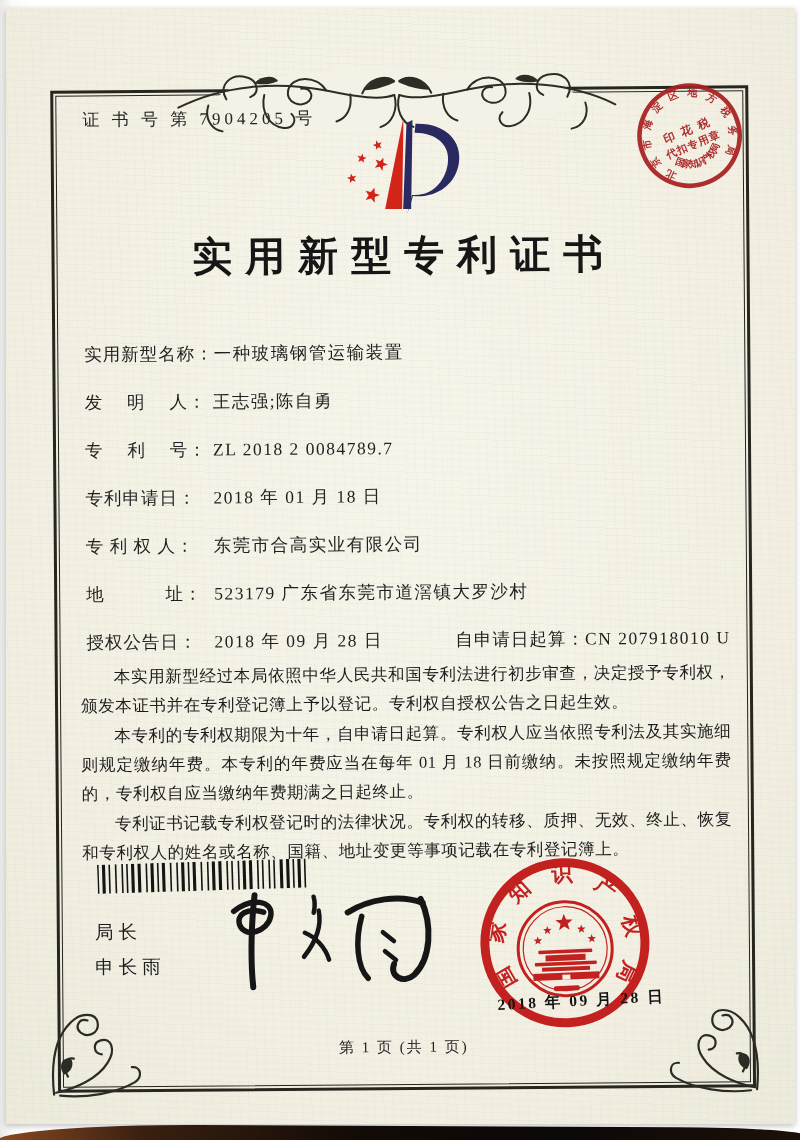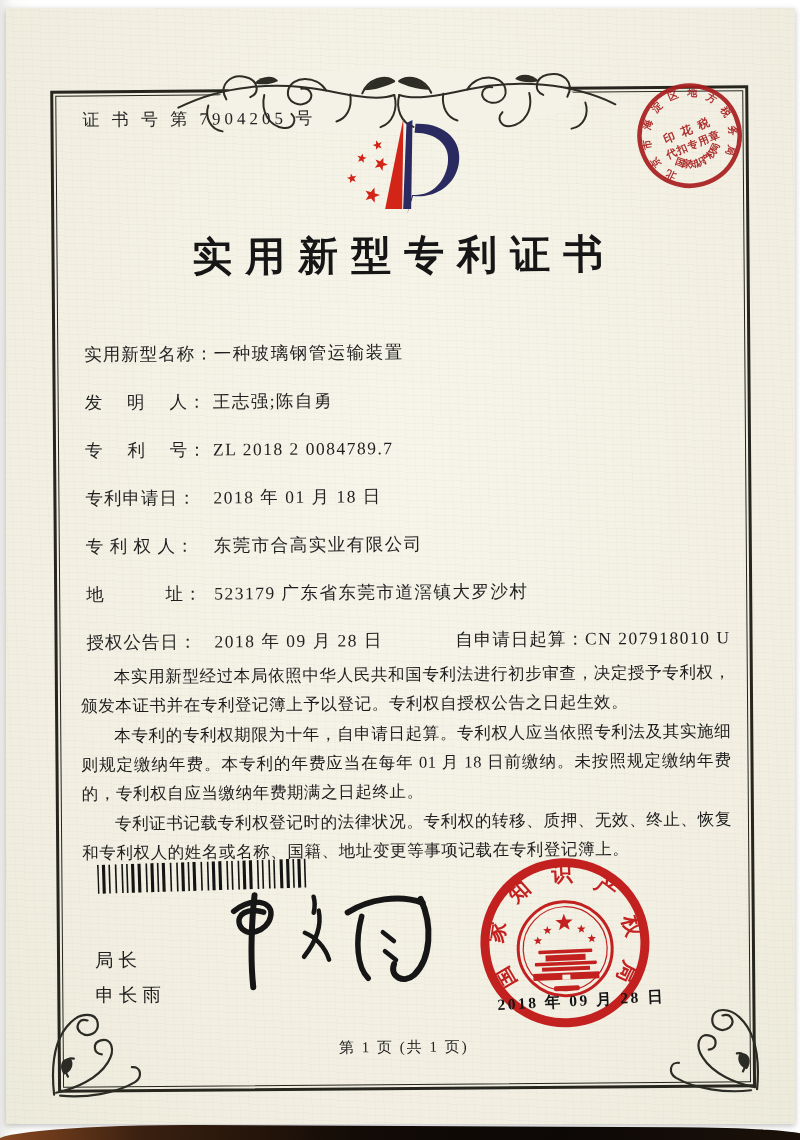--- a/index.html
+++ b/index.html
@@ -22,21 +22,21 @@
   .cert-no{position:absolute;left:86px;top:106px;font-size:17px;letter-spacing:4px;color:#242424;}
   .title{position:absolute;left:54px;width:692px;top:228px;text-align:center;font-size:40px;font-weight:700;letter-spacing:13px;text-indent:13px;color:#161616;}
   .fields{position:absolute;left:86px;top:340px;width:640px;}
   .frow{height:48px;font-size:17.5px;letter-spacing:1px;white-space:nowrap;color:#1f1f1f;}
   .frow .lbl{display:inline-block;min-width:128px;}
   .frow .val{letter-spacing:1.5px;}
   .grant-right{position:absolute;left:369px;top:0;}
   .paras{position:absolute;left:80px;top:660px;width:650px;}
   .paras p{margin:0;font-size:16.5px;line-height:1.78;text-indent:2em;text-align:justify;letter-spacing:.6px;color:#1d1d1d;}
   .barcode{position:absolute;left:95px;top:860px;width:215px;height:32px;transform:rotate(-1.3deg);}
-  .director{position:absolute;left:92px;top:912px;font-size:18.5px;letter-spacing:5px;color:#1c1c1c;line-height:1.9;font-family:"Liberation Sans","DejaVu Sans",sans-serif;margin-top:28px;}
+  .director{position:absolute;left:92px;top:912px;font-size:18.5px;letter-spacing:5px;color:#1c1c1c;line-height:1.9;font-family:"Liberation Sans","DejaVu Sans",sans-serif;}
   .signature{position:absolute;left:212px;top:880px;}
   .seal{position:absolute;left:455px;top:840px;}
   .seal-date{position:absolute;left:494px;top:992px;font-size:15.5px;letter-spacing:2.5px;color:#141414;transform:rotate(-2.5deg);font-weight:600;white-space:nowrap;}
   .footer{position:absolute;left:54px;width:692px;top:1038px;text-align:center;font-size:15px;letter-spacing:2px;color:#262626;}
   .tax-stamp{position:absolute;left:634px;top:79px;}
   .ornament-top{position:absolute;left:168px;top:48px;}
   .flourish-bl{position:absolute;left:40px;top:1002px;}
   .flourish-br{position:absolute;left:658px;top:1002px;}
   .logo{position:absolute;left:328px;top:96px;}
   .table-edge{position:absolute;left:-4px;right:-4px;bottom:-3px;height:17px;

